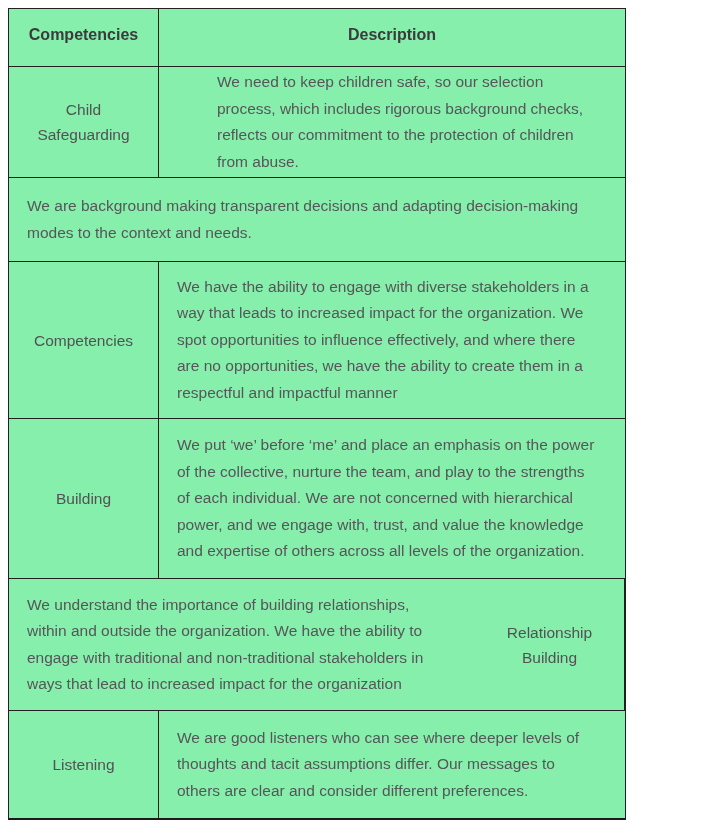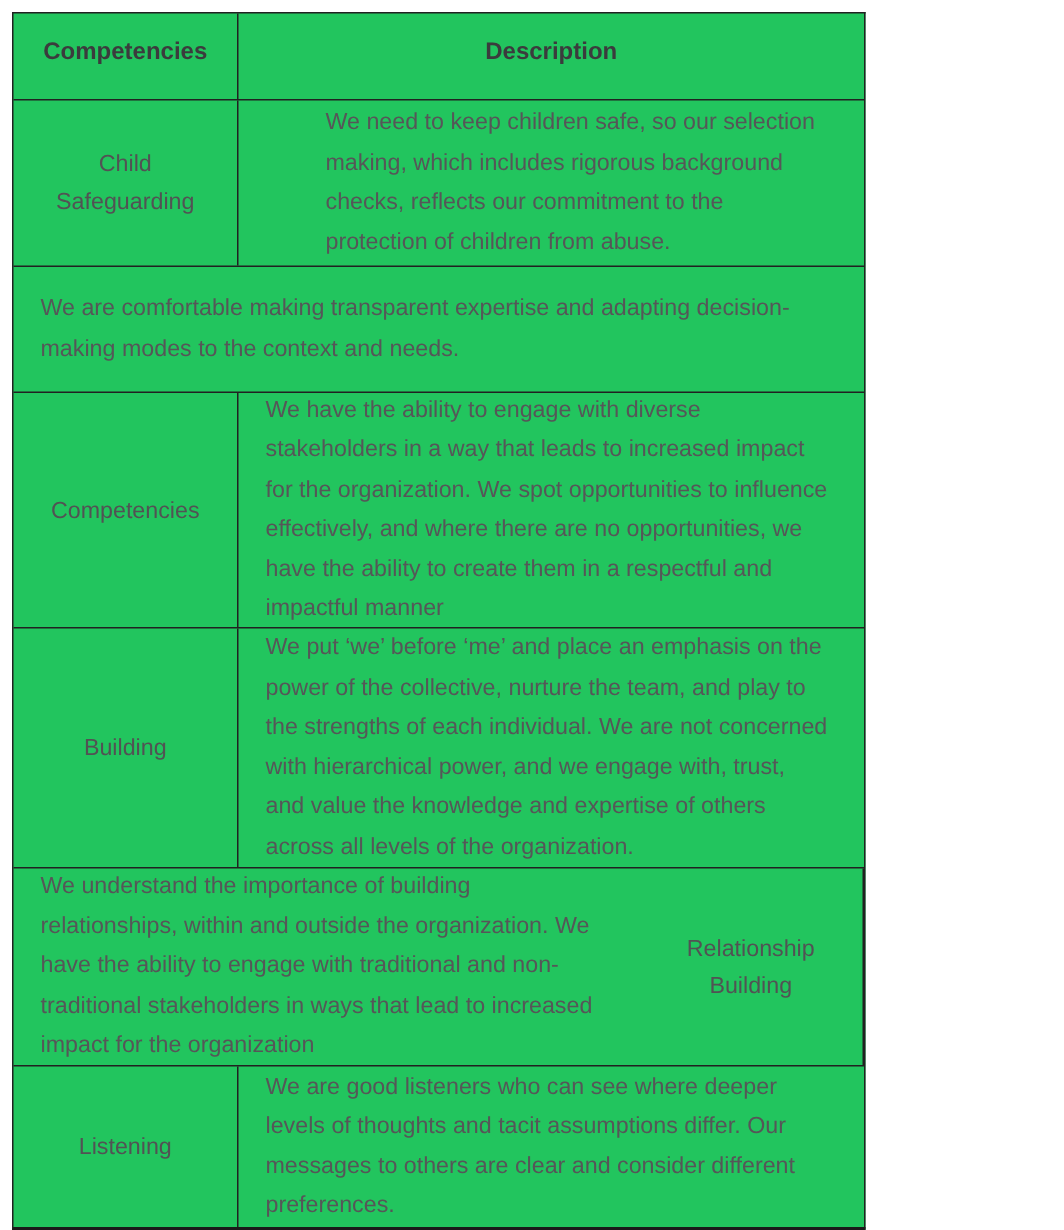--- a/index.html
+++ b/index.html
@@ -6,24 +6,24 @@
   html, body {
     width: 709px; height: 820px;
     background: #ffffff;
     font-family: "Liberation Sans", sans-serif;
     overflow: hidden;
     position: relative;
   }
   .table {
     position: absolute;
     left: 8px; top: 8px;
-    width: 569px;
+    width: 618px;
     border: 1px solid #212121;
     border-bottom: 2px solid #1a1a1a;
-    background: #22c55e;
+    background: #86efac;
   }
   .row {
     display: flex;
     border-bottom: 1px solid #212121;
   }
   .row:last-child { border-bottom: none; }
   .cell {
     display: flex;
   }
   .cell-comp {
@@ -75,25 +75,25 @@
 
 <div class="table">
 
   <div class="row row-header">
     <div class="cell cell-comp">Competencies</div>
     <div class="cell cell-desc">Description</div>
   </div>
 
   <div class="row row-0">
     <div class="cell cell-comp">Child Safeguarding</div>
-    <div class="cell cell-desc">We need to keep children safe, so our selection making, which includes rigorous background checks, reflects our commitment to the protection of children from abuse.</div>
+    <div class="cell cell-desc">We need to keep children safe, so our selection process, which includes rigorous background checks, reflects our commitment to the protection of children from abuse.</div>
   </div>
 
   <div class="row row-1">
-    <div class="cell cell-desc">We are comfortable making transparent expertise and adapting decision-making modes to the context and needs.</div>
+    <div class="cell cell-desc">We are background making transparent decisions and adapting decision-making modes to the context and needs.</div>
   </div>
 
   <div class="row row-2">
     <div class="cell cell-comp">Competencies</div>
     <div class="cell cell-desc">We have the ability to engage with diverse stakeholders in a way that leads to increased impact for the organization. We spot opportunities to influence effectively, and where there are no opportunities, we have the ability to create them in a respectful and impactful manner</div>
   </div>
 
   <div class="row row-3">
     <div class="cell cell-comp">Building</div>
     <div class="cell cell-desc">We put ‘we’ before ‘me’ and place an emphasis on the power of the collective, nurture the team, and play to the strengths of each individual. We are not concerned with hierarchical power, and we engage with, trust, and value the knowledge and expertise of others across all levels of the organization.</div>

